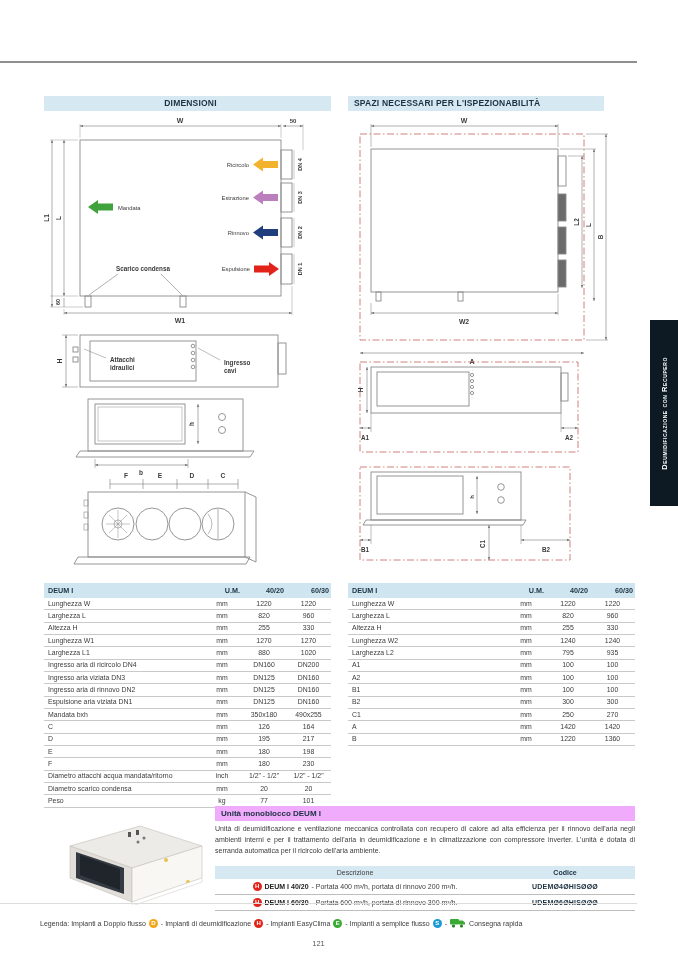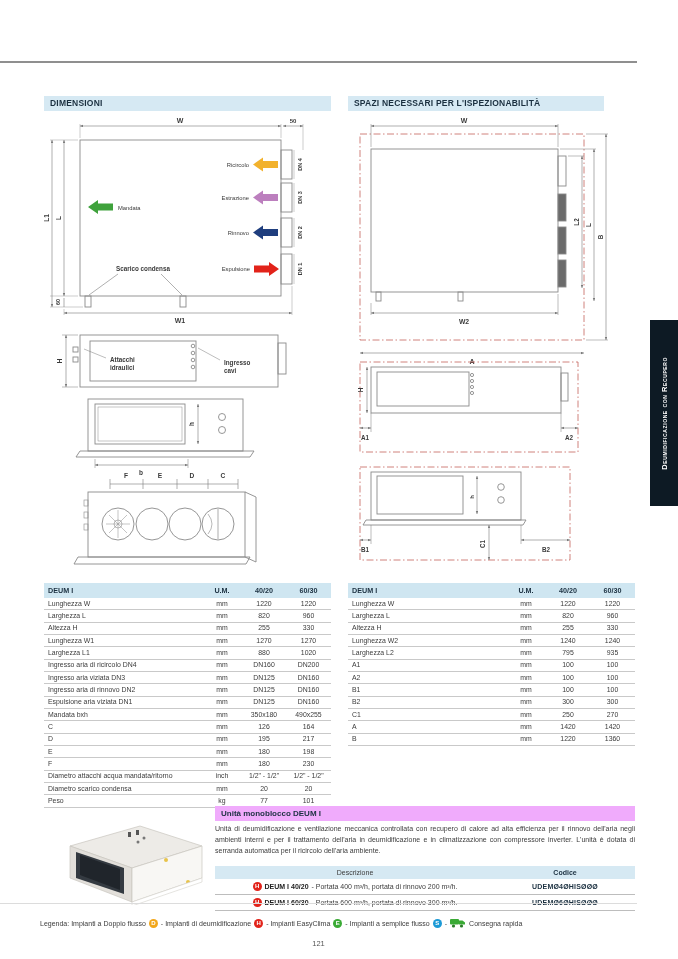--- a/index.html
+++ b/index.html
@@ -1,31 +1,31 @@
 <!DOCTYPE html>
 <html><head>
 <meta charset="utf-8">
 <style>
   html,body{margin:0;padding:0;background:#fff;}
   #page{position:relative;width:678px;height:959px;background:#fff;
         font-family:"Liberation Sans",sans-serif;overflow:hidden;}
   .topline{position:absolute;left:0;top:61px;width:637px;height:2px;background:#8f8f8f;}
   .hdr{position:absolute;height:15px;background:#d6e9f3;color:#1b3040;font-weight:bold;
        font-size:8.5px;line-height:15px;padding-left:6px;box-sizing:border-box;letter-spacing:.2px;}
-  #hdr-dim{left:44px;top:96px;width:287px;}
+  #hdr-dim{left:44px;top:96px;width:287px;text-align:center;}
   #hdr-spazi{left:348px;top:96px;width:256px;}
   #svgL{position:absolute;left:40px;top:112px;}
   #svgR{position:absolute;left:346px;top:112px;}
   svg text{fill:#3a3a3a;font-family:"Liberation Sans",sans-serif;}
   .dtable{position:absolute;width:287px;border-collapse:collapse;table-layout:fixed;
           font-size:6.9px;color:#3b3b3b;}
   #tableL{left:44px;top:583px;}
   #tableR{left:348px;top:583px;}
   .dtable th{background:#cfe6f1;color:#1b3040;font-size:7.2px;font-weight:bold;
-             padding:3px 2px;text-align:center;}
+             padding:3px 2px;text-align:right;}
   .dtable th:first-child{text-align:left;padding-left:4px;margin-left:48px;}
   .dtable td{border-bottom:1px solid #c9c9c9;padding:1.8px 2px 1.6px 4px;line-height:1.15;}
   .dtable td.num{text-align:center;padding-left:2px;}
   .prod-img{position:absolute;left:40px;top:820px;}
   .prod-title{position:absolute;left:215px;top:806px;width:420px;height:15px;background:#f0abfc;
               color:#1b3040;font-weight:bold;font-size:8px;line-height:15px;padding-left:6px;
               box-sizing:border-box;}
   .prod-desc{position:absolute;left:215px;top:824px;width:420px;font-size:7px;line-height:1.55;
              color:#3c3c3c;text-align:justify;}
   .prod-table{position:absolute;left:215px;top:866px;width:420px;font-size:7px;color:#3c3c3c;}

